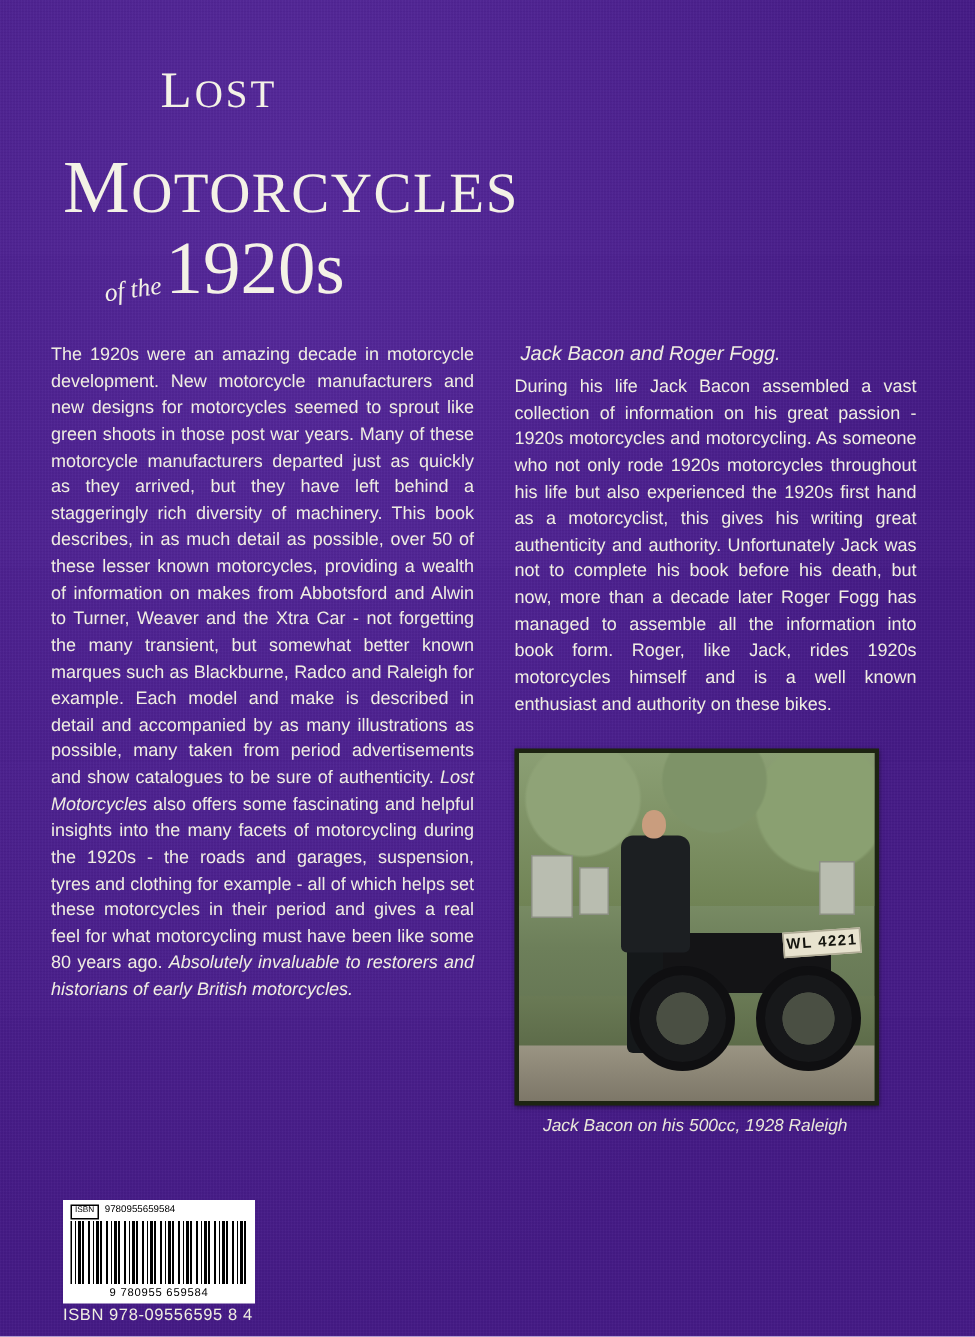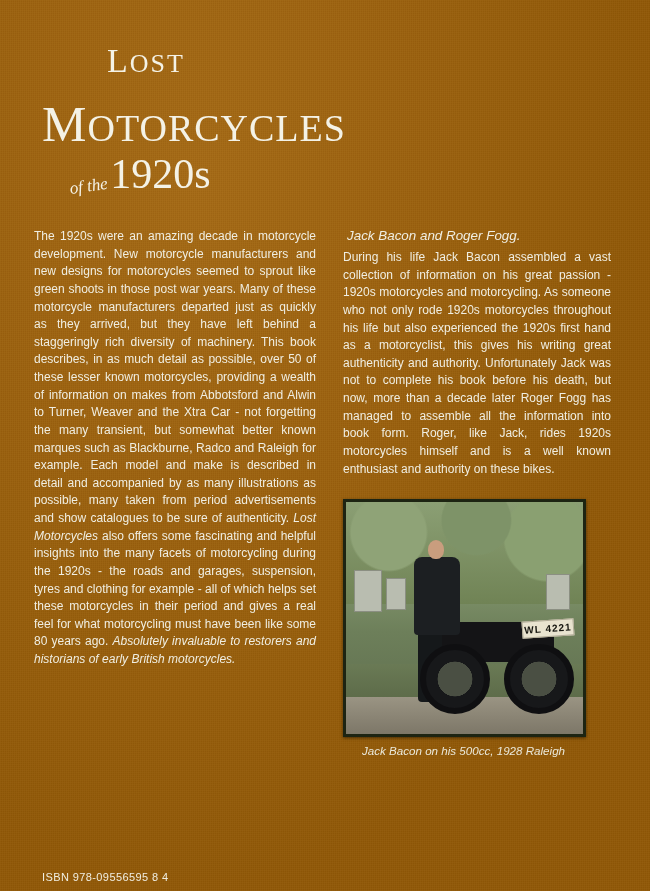--- a/index.html
+++ b/index.html
@@ -7,21 +7,21 @@
     padding: 0;
     background: #ffffff;
   }
   body {
     font-family: "Liberation Sans", sans-serif;
   }
   .page {
     position: relative;
     width: 650px;
     height: 891px;
-    background: #a16207;
+    background: #4c1d95;
     overflow: hidden;
   }
   
   .texture {
     position: absolute;
     inset: 0;
     background:
       repeating-linear-gradient(90deg, rgba(255,255,255,0.018) 0 1px, rgba(0,0,0,0.018) 1px 2px),
       repeating-linear-gradient(0deg, rgba(255,255,255,0.015) 0 1px, rgba(0,0,0,0.015) 1px 2px),
       radial-gradient(ellipse at 30% 20%, rgba(255,255,255,0.05), rgba(0,0,0,0.10) 70%);
@@ -54,21 +54,21 @@
     line-height: 1;
   }
   .t-ofthe {
     font-size: 17px;
     font-style: italic;
     display: inline-block;
     transform: rotate(-8deg) translateY(6px);
     transform-origin: left bottom;
   }
   .t-year {
-    font-size: 42px;
+    font-size: 50px;
     letter-spacing: 0px;
     display: inline-block;
     margin-left: 2px;
   }
 
   .columns {
     position: absolute;
     left: 34px;
     top: 228px;
     width: 584px;
@@ -291,15 +291,23 @@
       <div class="ph-person-body"></div>
       <div class="ph-person-head"></div>
       <div class="ph-wheel rear"></div>
       <div class="ph-wheel front"></div>
       <div class="ph-plate">WL 4221</div>
     </div>
   </div>
 
   <div class="photo-caption">Jack Bacon on his 500cc, 1928 Raleigh</div>
 
+  <div class="barcode-box">
+    <div class="bc-top">
+      <span class="lbl">ISBN</span>
+      <span>9780955659584</span>
+    </div>
+    <div class="bc-bars"></div>
+    <div class="bc-digits">9 780955 659584</div>
+  </div>
 
   <div class="isbn-line">ISBN  978-09556595 8 4</div>
 </div>
 
 </body></html>

